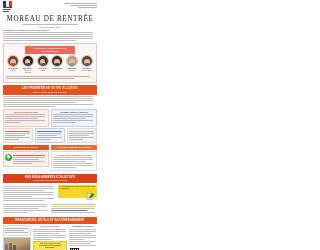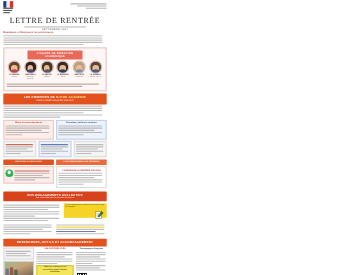--- a/index.html
+++ b/index.html
@@ -118,21 +118,21 @@
     </div>
     <div class="hdr-sp"></div>
     <div class="hdr-right">
       <span class="tl l"></span>
         <span class="tl m"></span>
         <span class="tl s"></span>
     </div>
   </div>
 
   <div class="title-wrap">
-    <div class="title">LETTRE DE RENTRÉE</div>
+    <div class="title">MOREAU DE RENTRÉE</div>
     <div class="rule"></div>
     <div class="subtitle">SEPTEMBRE 2024</div>
   </div>
 
   <div class="intro">
     <div class="hd">Mesdames et Messieurs les professeurs,</div>
     <span class="tl l"></span>
       <span class="tl l"></span>
       <span class="tl l"></span>
     <span class="tl l"></span>

